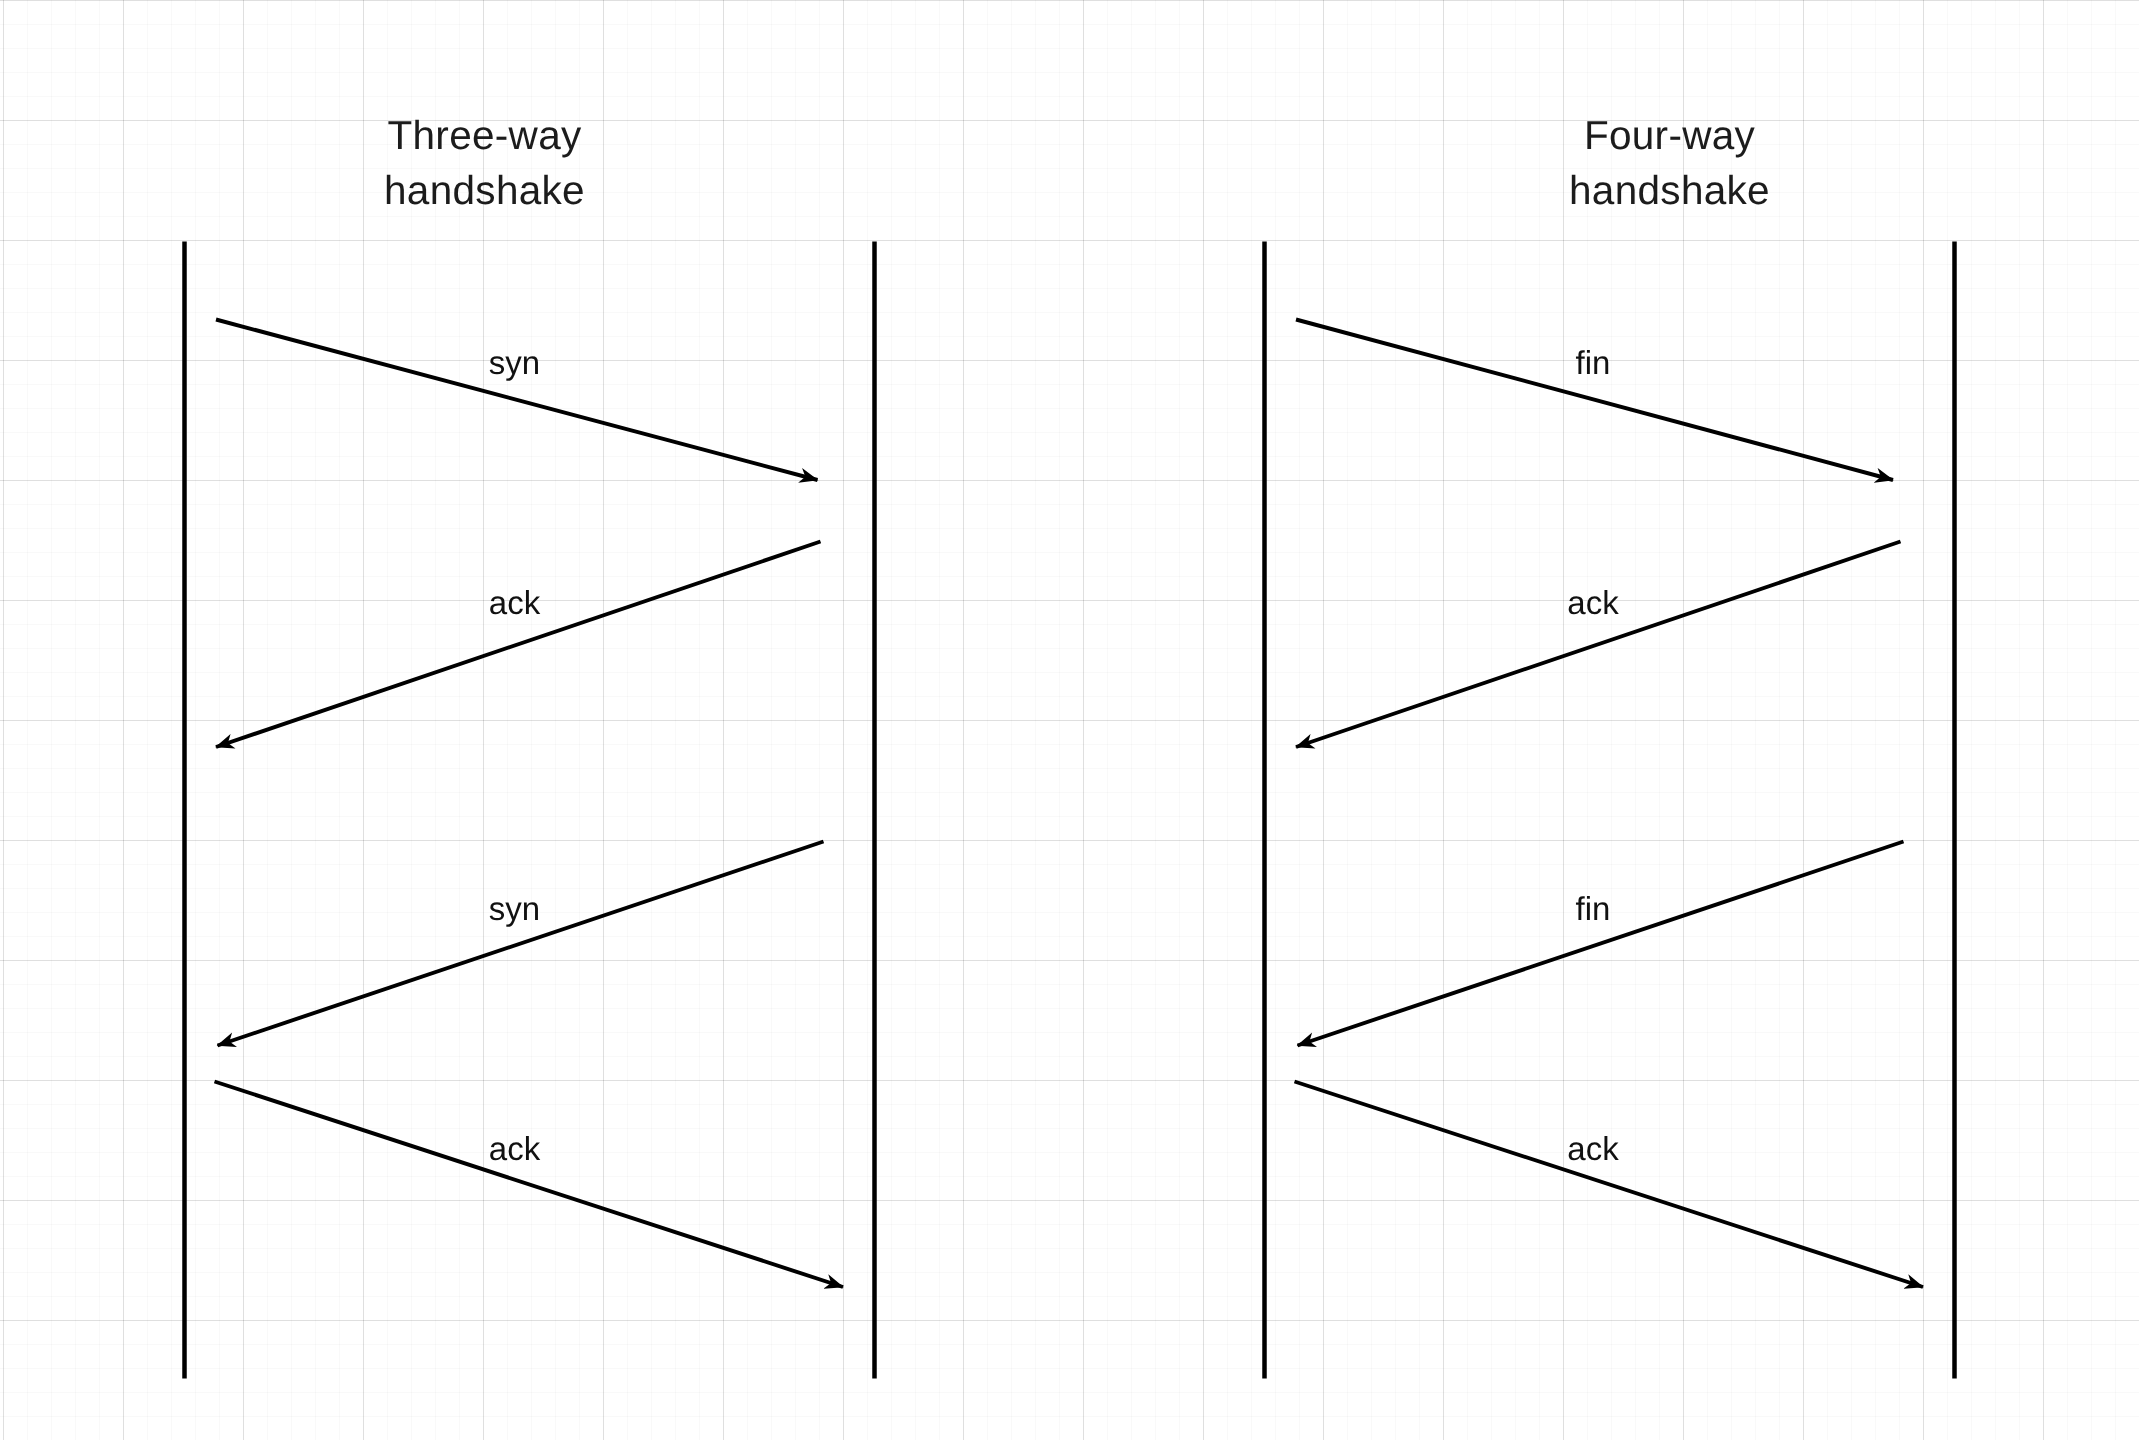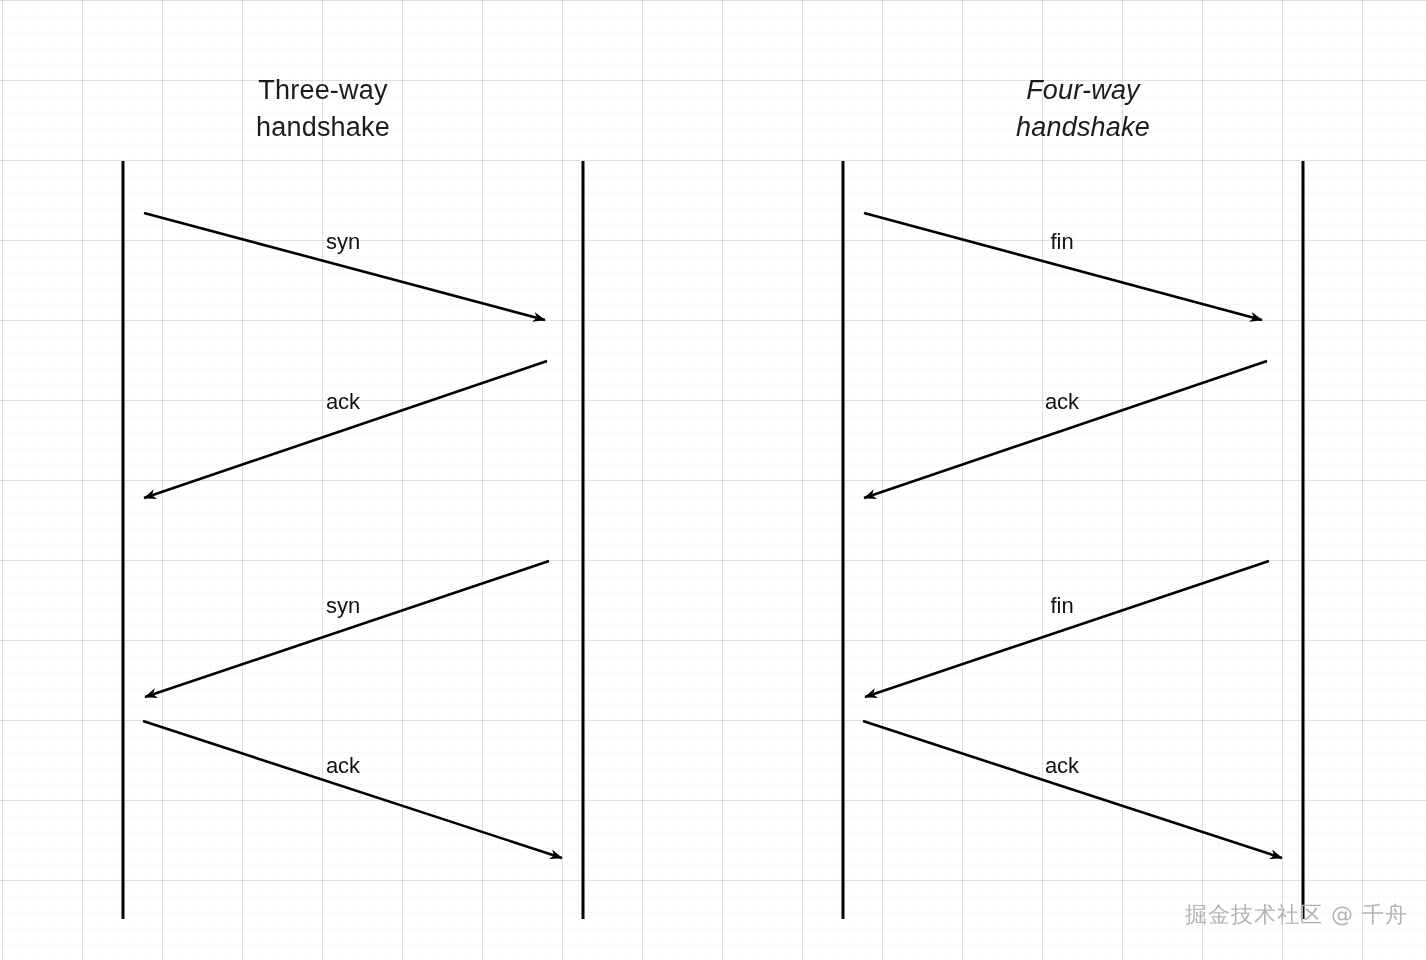--- a/index.html
+++ b/index.html
@@ -34,21 +34,21 @@
     position: absolute;
     text-align: center;
     font-family: "Liberation Sans", "DejaVu Sans", sans-serif;
     font-size: 27px;
     line-height: 37px;
     color: #1c1c1c;
     letter-spacing: 0.2px;
     white-space: pre-line;
   }
   #title-left  { left: 198px; top: 72px; width: 250px; }
-  #title-right { left: 958px; top: 72px; width: 250px; font-style: italic; }
+  #title-right { left: 988px; top: 72px; width: 250px; }
 
   .msg-label {
     position: absolute;
     font-family: "Liberation Sans", "DejaVu Sans", sans-serif;
     font-size: 22px;
     color: #111111;
     text-align: center;
     white-space: nowrap;
     margin-top: 16px;
   }
@@ -101,15 +101,14 @@
       <div class="msg-label" style="left: 283px; top: 213px; width: 120px;">syn</div>
       <div class="msg-label" style="left: 283px; top: 373px; width: 120px;">ack</div>
       <div class="msg-label" style="left: 283px; top: 577px; width: 120px;">syn</div>
       <div class="msg-label" style="left: 283px; top: 737px; width: 120px;">ack</div>
       <div class="msg-label" style="left: 1002px; top: 213px; width: 120px;">fin</div>
       <div class="msg-label" style="left: 1002px; top: 373px; width: 120px;">ack</div>
       <div class="msg-label" style="left: 1002px; top: 577px; width: 120px;">fin</div>
       <div class="msg-label" style="left: 1002px; top: 737px; width: 120px;">ack</div>
     </div>
 
-  <div class="watermark">掘金技术社区 @ 千舟</div>
 
 </div>
 
 </body></html>

